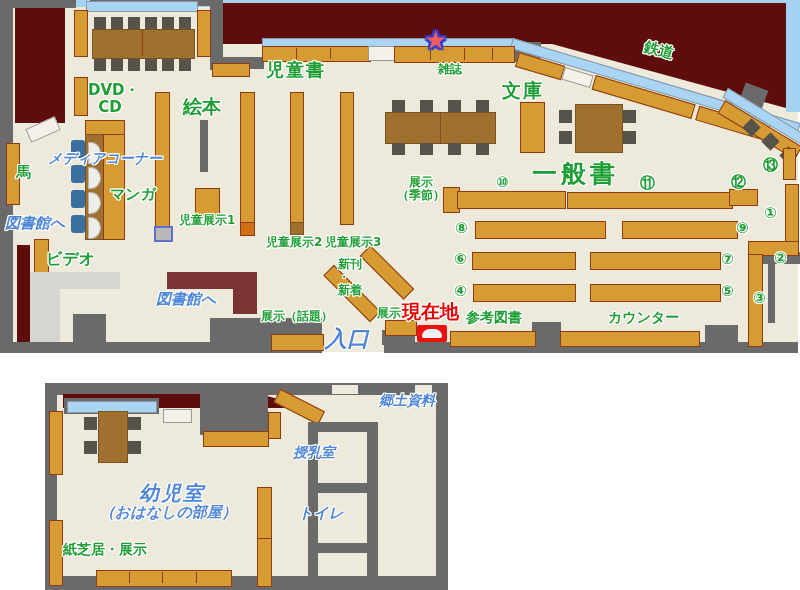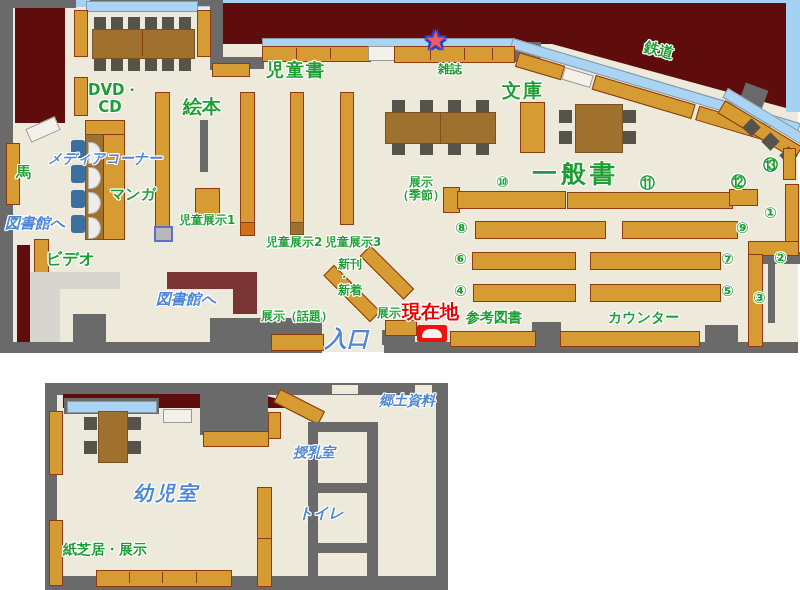--- a/index.html
+++ b/index.html
@@ -256,16 +256,17 @@
   <div class="lb g num" style="left:455px;top:220px;">⑧</div>
   <div class="lb g num" style="left:736px;top:220px;">⑨</div>
   <div class="lb g num" style="left:496px;top:174px;">⑩</div>
   <div class="lb g num" style="left:640px;top:175px;">⑪</div>
   <div class="lb g num" style="left:731px;top:174px;">⑫</div>
   <div class="lb g num" style="left:763px;top:157px;">⑬</div>
 
   <div class="lb b" style="left:379px;top:393px;font-size:14px;">郷土資料</div>
   <div class="lb b" style="left:293px;top:445px;font-size:14px;">授乳室</div>
   <div class="lb b" style="left:298px;top:505px;font-size:15px;">トイレ</div>
-  <div class="lb b" style="left:133px;top:482px;font-size:20px;letter-spacing:2px;">幼児室</div>
+  <div class="lb b" style="left:139px;top:482px;font-size:20px;letter-spacing:2px;">幼児室</div>
+  <div class="lb b" style="left:100px;top:504px;font-size:15px;">（おはなしの部屋）</div>
   <div class="lb g" style="left:63px;top:542px;font-size:14px;">紙芝居・展示</div>
 
 </div>
 
 </body></html>

